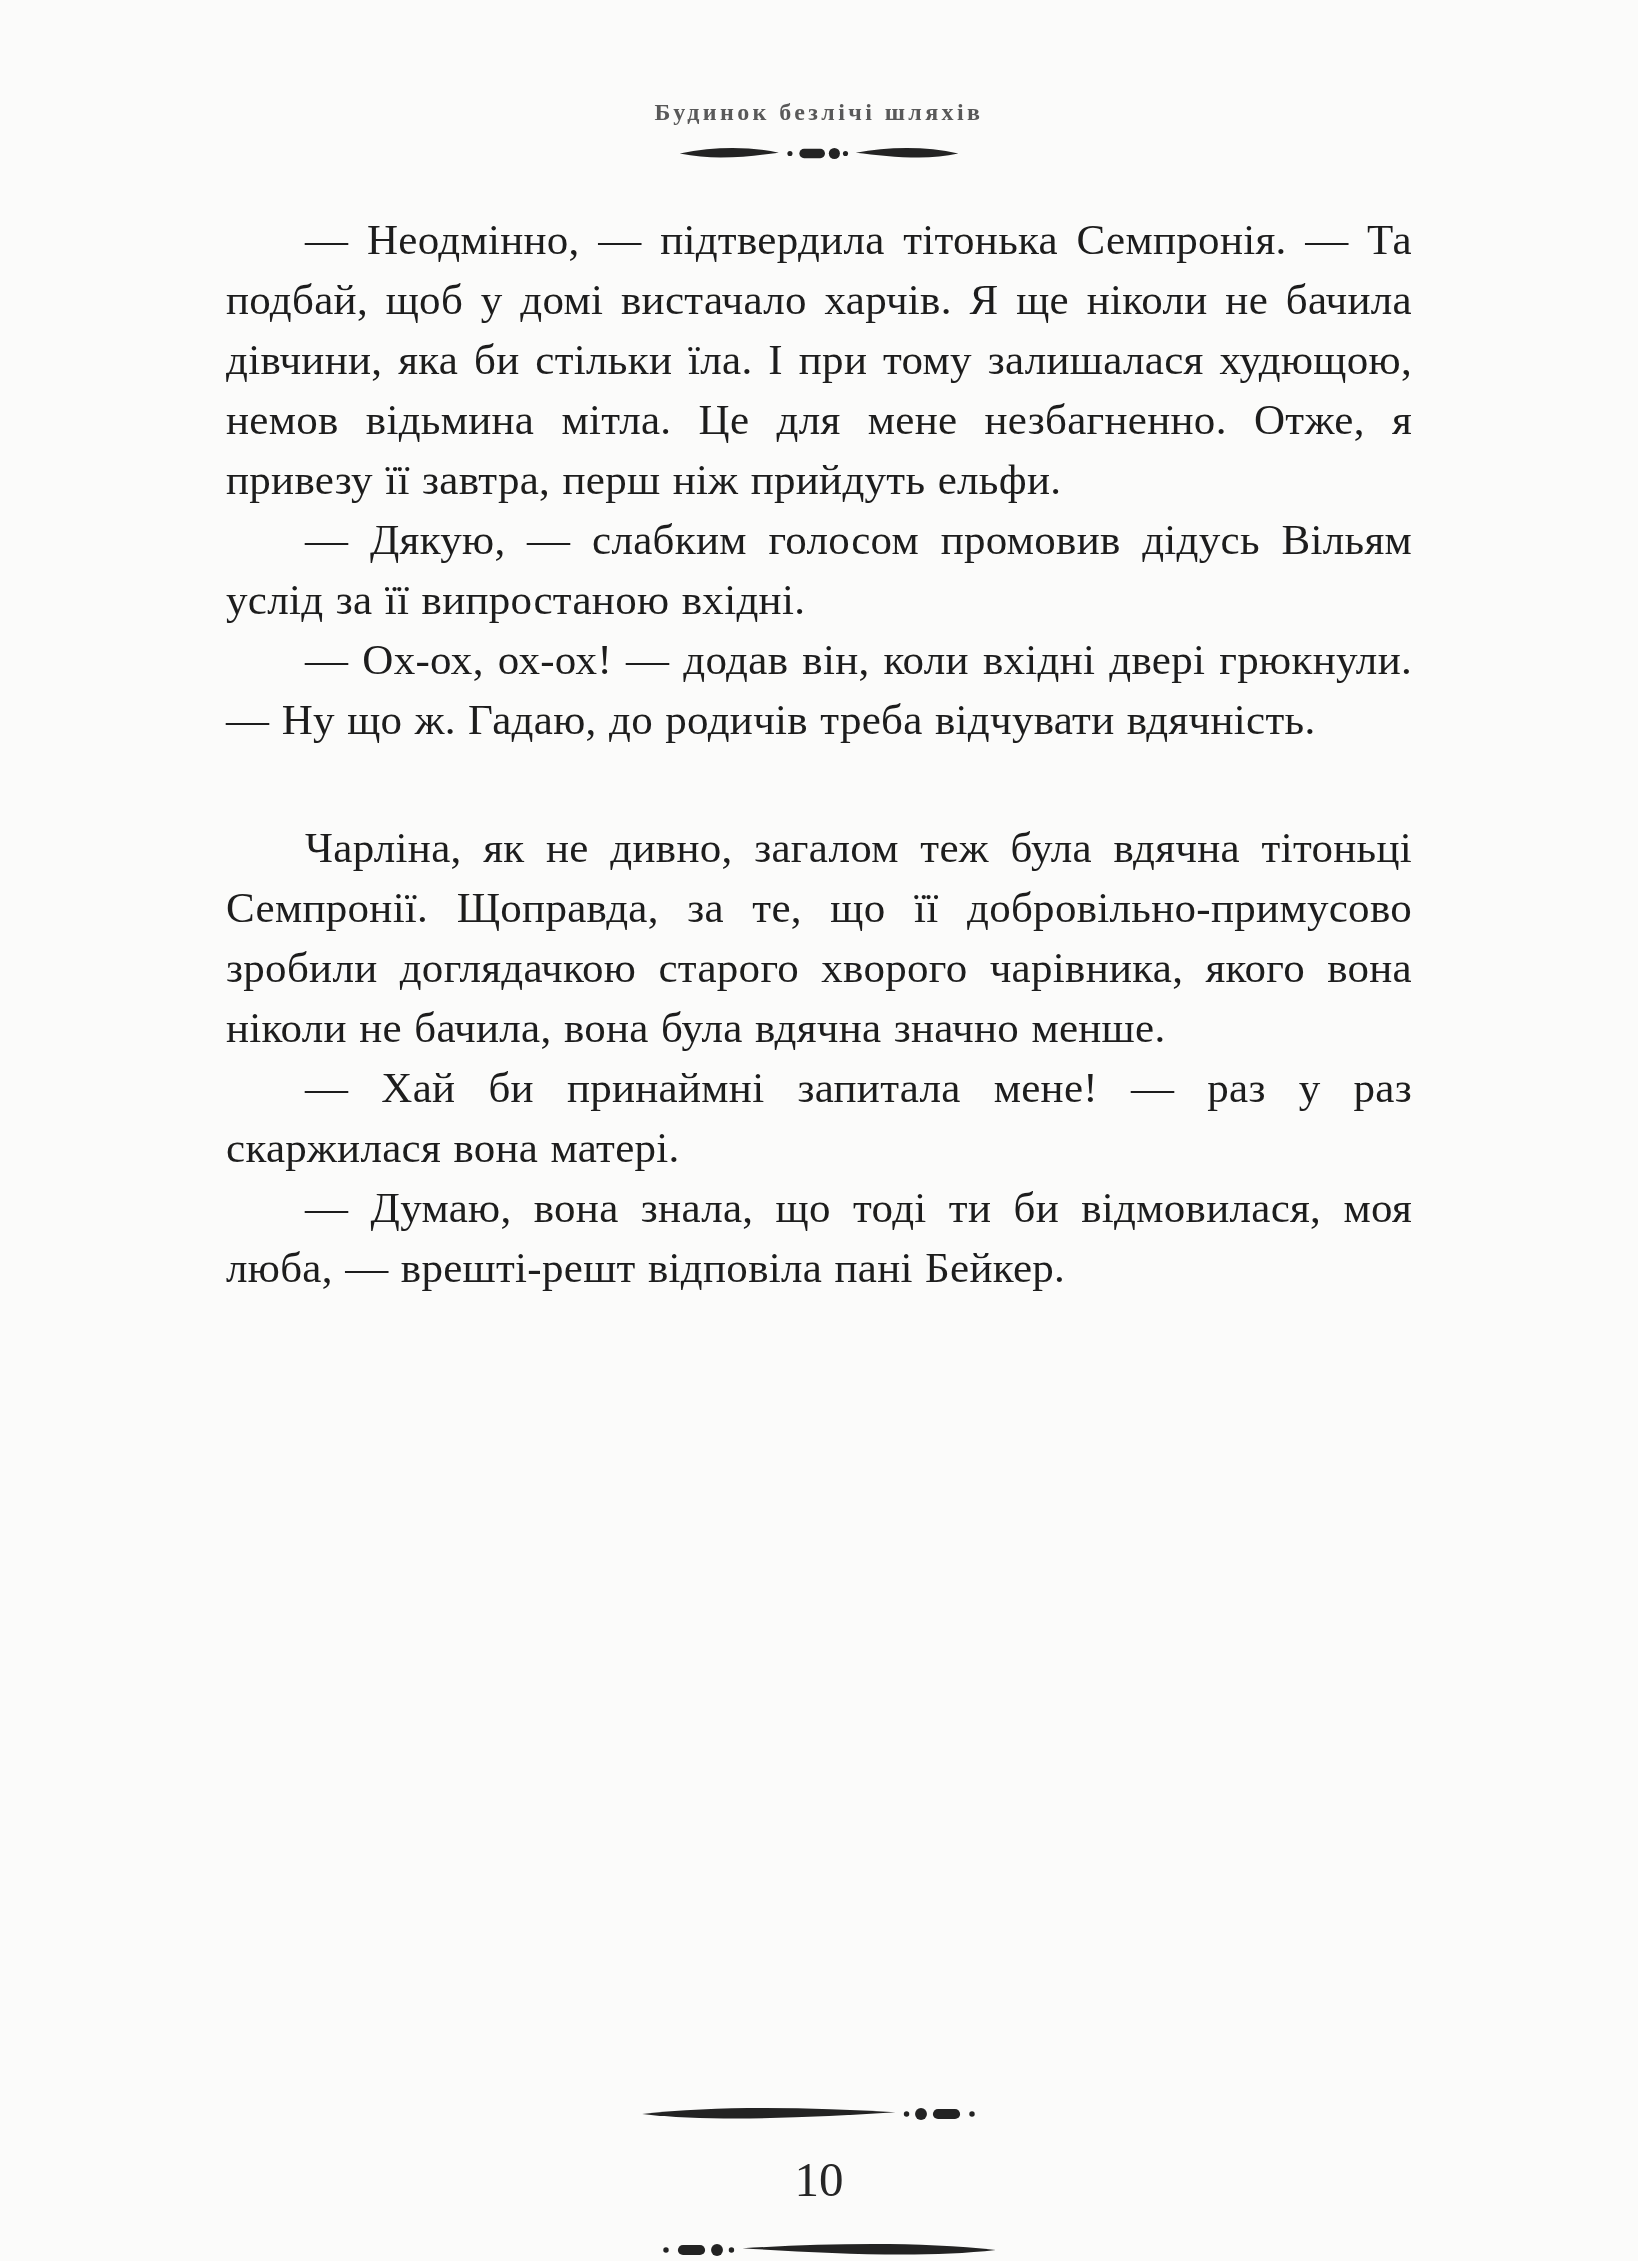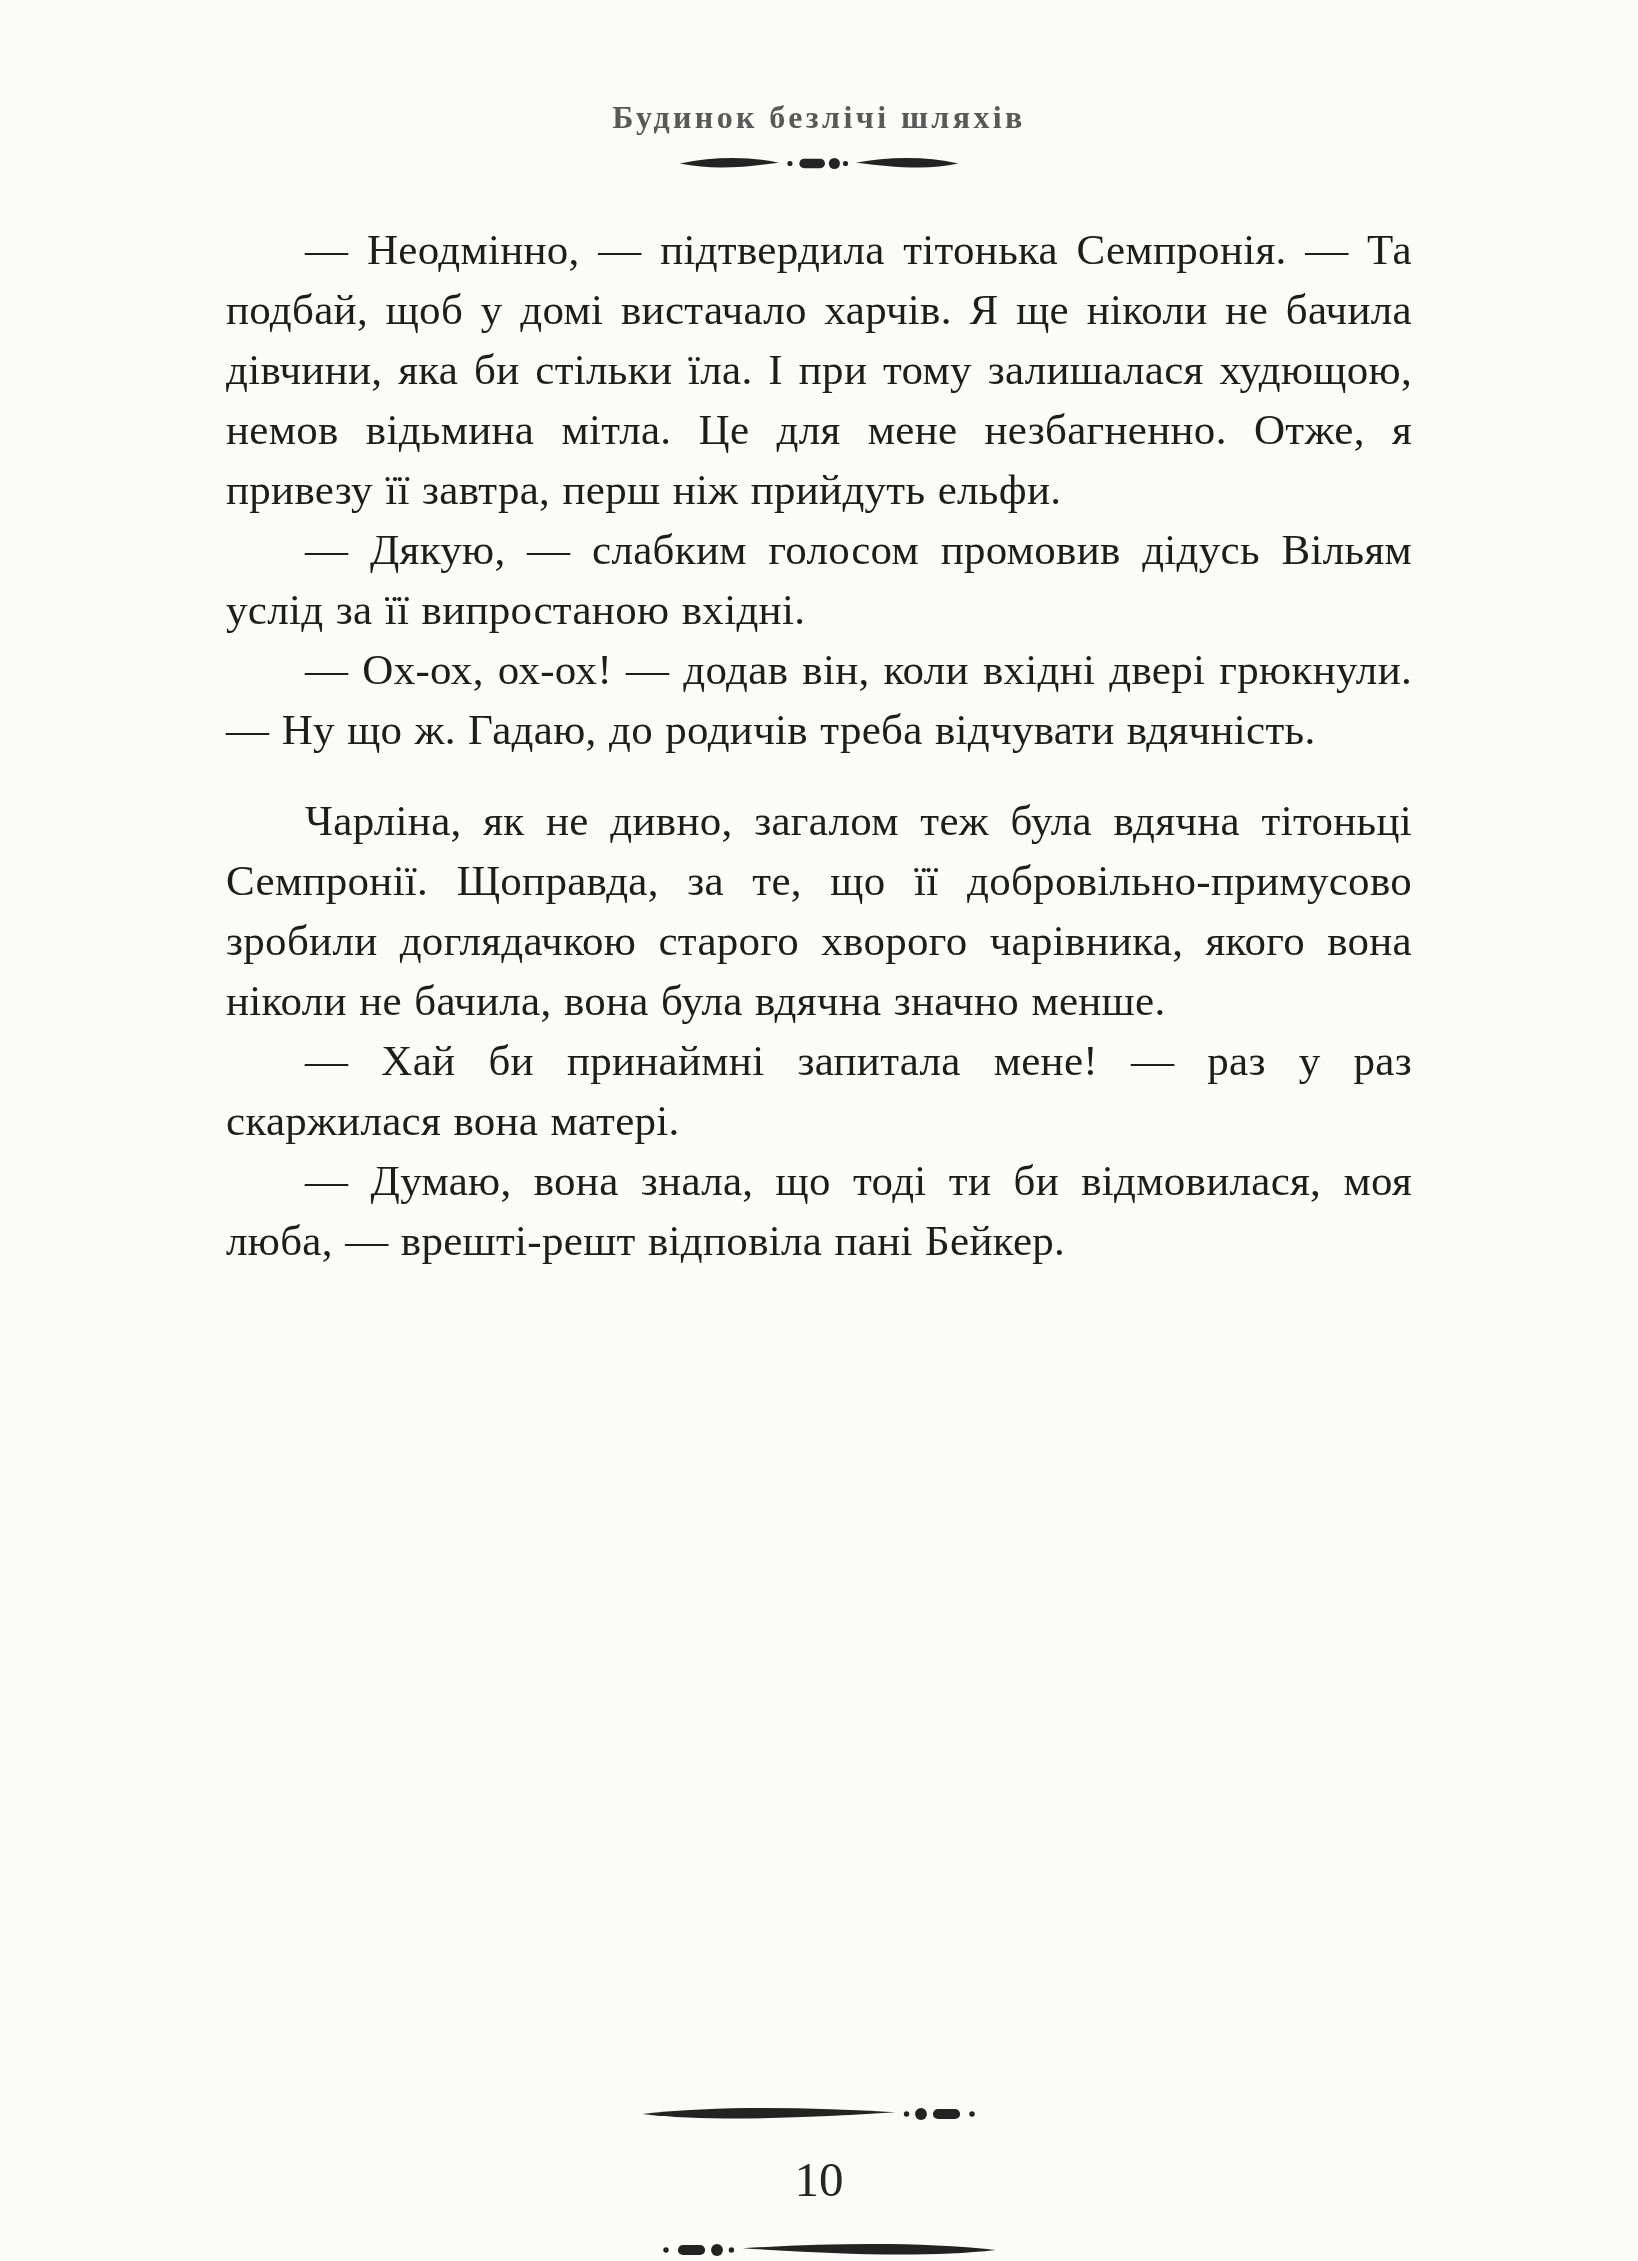--- a/index.html
+++ b/index.html
@@ -11,21 +11,21 @@
     height: 2261px;
     background: #fbfbfa;
     font-family: "Liberation Serif", "DejaVu Serif", serif;
     color: #1e1e1e;
     position: relative;
     overflow: hidden;
   }
   .running-header {
     padding-top: 99px;
     text-align: center;
-    font-size: 32px;
+    font-size: 24px;
     font-weight: bold;
     letter-spacing: 3.4px;
     color: #595959;
   }
   .header-ornament {
     text-align: center;
     margin-top: 12px;
     height: 34px;
   }
   .ornament-svg {
@@ -40,21 +40,21 @@
     text-align: justify;
     letter-spacing: 0.3px;
     word-spacing: 1.3px;
     color: #1d1d1d;
   }
   .body-text p {
     margin: 0;
     text-indent: 79px;
   }
   .body-text p.section-start {
-    margin-top: 31px;
+    margin-top: 68px;
   }
   .page-footer {
     position: absolute;
     left: 0;
     right: 0;
     top: 2097px;
     display: flex;
     align-items: center;
     justify-content: center;
     gap: 24px;

